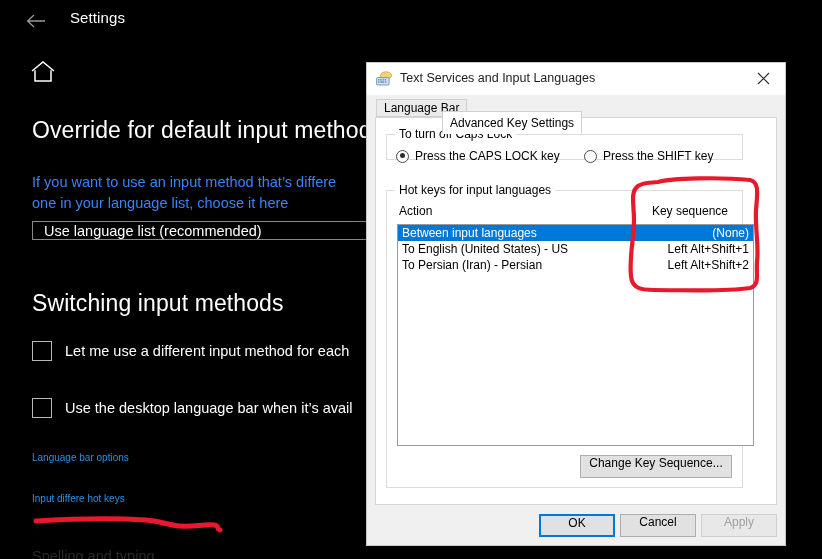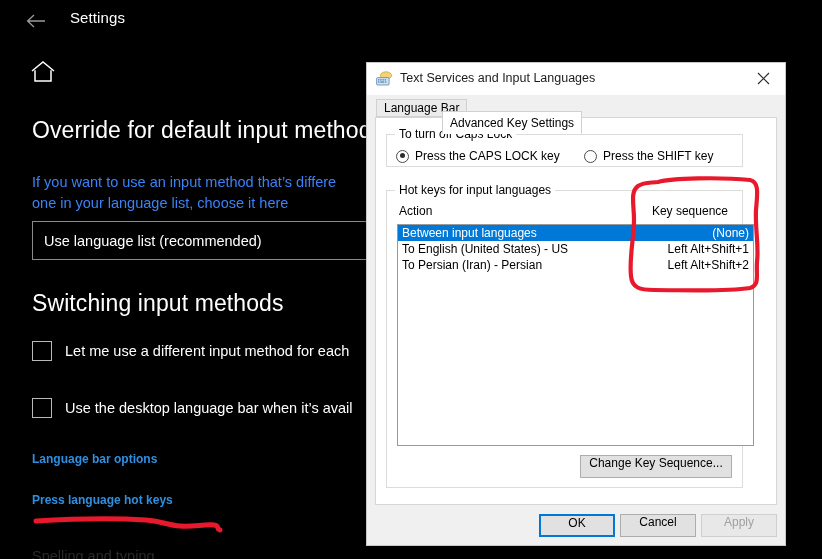--- a/index.html
+++ b/index.html
@@ -30,35 +30,35 @@
   }
 
   .section-head {
     position: absolute; color: #ffffff; font-weight: 300; font-size: 23px; letter-spacing: .1px;
   }
   .body-text {
     position: absolute; color: #3b82f6; font-size: 14.5px; line-height: 21px; font-weight: 300;
   }
 
   .combo {
-    position: absolute; left: 24px; top: 221px; width: 340px; height: 39px;
+    position: absolute; left: 24px; top: 221px; width: 340px; height: 19px;
     border: 1px solid #8a8a8a; background: #000;
     display: flex; align-items: center; box-sizing: border-box;
   }
   .combo-text { padding-left: 11px; color: #ffffff; font-size: 14.5px; font-weight: 300; }
 
   .cb-row { position: absolute; left: 24px; display: flex; align-items: center; }
   .cb-box {
     width: 20px; height: 20px; border: 1.6px solid #b9b9b9; background: #000;
     box-sizing: border-box; flex: 0 0 auto;
   }
   .cb-label { margin-left: 13px; color: #ffffff; font-size: 14.5px; font-weight: 300; white-space: nowrap; }
 
   .link {
-    position: absolute; left: 24px; color: #2f8fe0; font-size: 12px; font-weight: 700;
+    position: absolute; left: 24px; color: #2f8fe0; font-size: 10px; font-weight: 400;
     cursor: pointer; white-space: nowrap;
   }
   .faint-bottom {
     position: absolute; left: 24px; top: 548px; font-size: 14.5px; font-weight: 300;
     color: #2a2a2a; white-space: nowrap;
   }
 
   
   .dialog {
     position: absolute; left: 358px; top: 62px; width: 418px; height: 482px;
@@ -178,21 +178,21 @@
       <span class="cb-box"></span>
       <span class="cb-label">Let me use a different input method for each</span>
     </div>
 
     <div class="cb-row" style="top:398px;">
       <span class="cb-box"></span>
       <span class="cb-label">Use the desktop language bar when it’s avail</span>
     </div>
 
     <a class="link" style="top:452px;">Language bar options</a>
-    <a class="link" style="top:493px;">Press language hot keys</a>
+    <a class="link" style="top:493px;">Input differe hot keys</a>
 
     <div class="faint-bottom">Spelling and typing</div>
   </div>
 
   <div class="dialog">
 
     <div class="dlg-title">
       <div class="dlg-icon">
         <svg width="17" height="16" viewBox="0 0 17 16">
           <ellipse cx="10" cy="4.5" rx="5.6" ry="3.7" fill="#f3d27a" stroke="#c8a54a" stroke-width=".8"></ellipse>
@@ -220,21 +220,21 @@
       <div class="tab inactive">
         <span>Language Bar</span>
       </div>
       <div class="tab active">
         <span>Advanced Key Settings</span>
       </div>
     </div>
 
     <div class="tabpanel">
 
-      <div class="group" style="left:10px; top:16px; width:357px; height:33px;">
+      <div class="group" style="left:10px; top:16px; width:357px; height:26px;">
         <span class="glabel">To turn off Caps Lock</span>
         <div class="radio-row" style="left:9px; top:14px;">
           <span class="rb on"></span>
           <span class="rb-label">Press the CAPS LOCK key</span>
         </div>
         <div class="radio-row" style="left:197px; top:14px;">
           <span class="rb"></span>
           <span class="rb-label">Press the SHIFT key</span>
         </div>
       </div>

